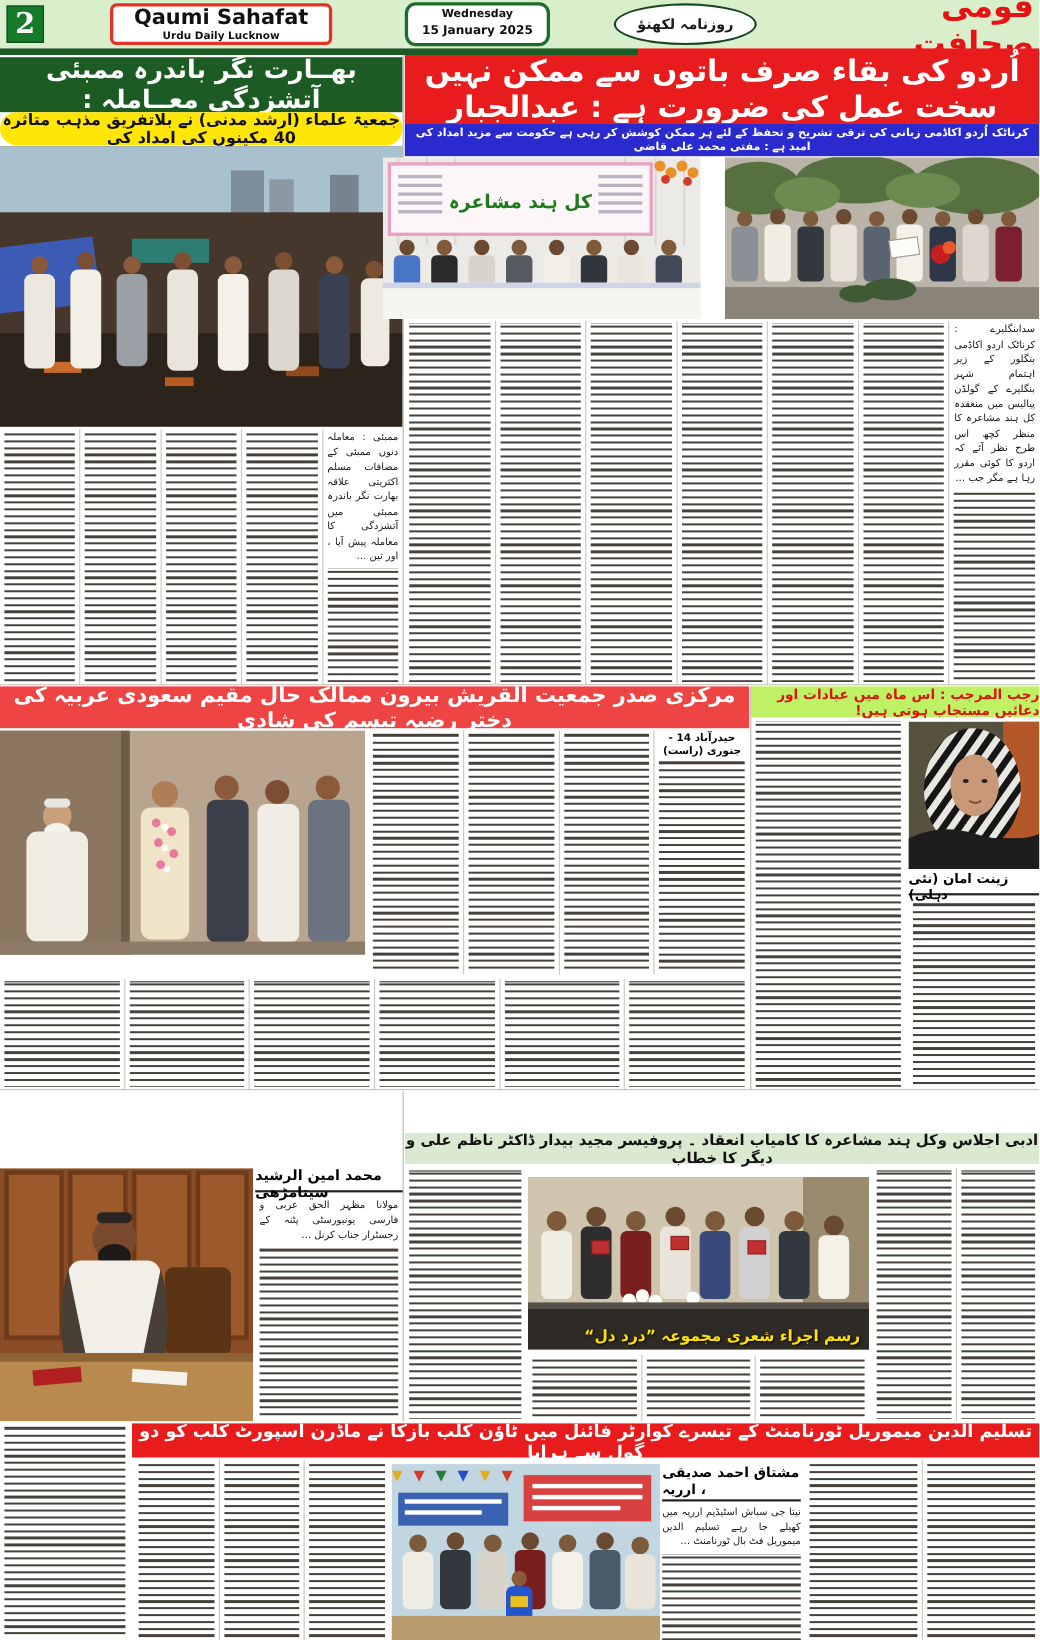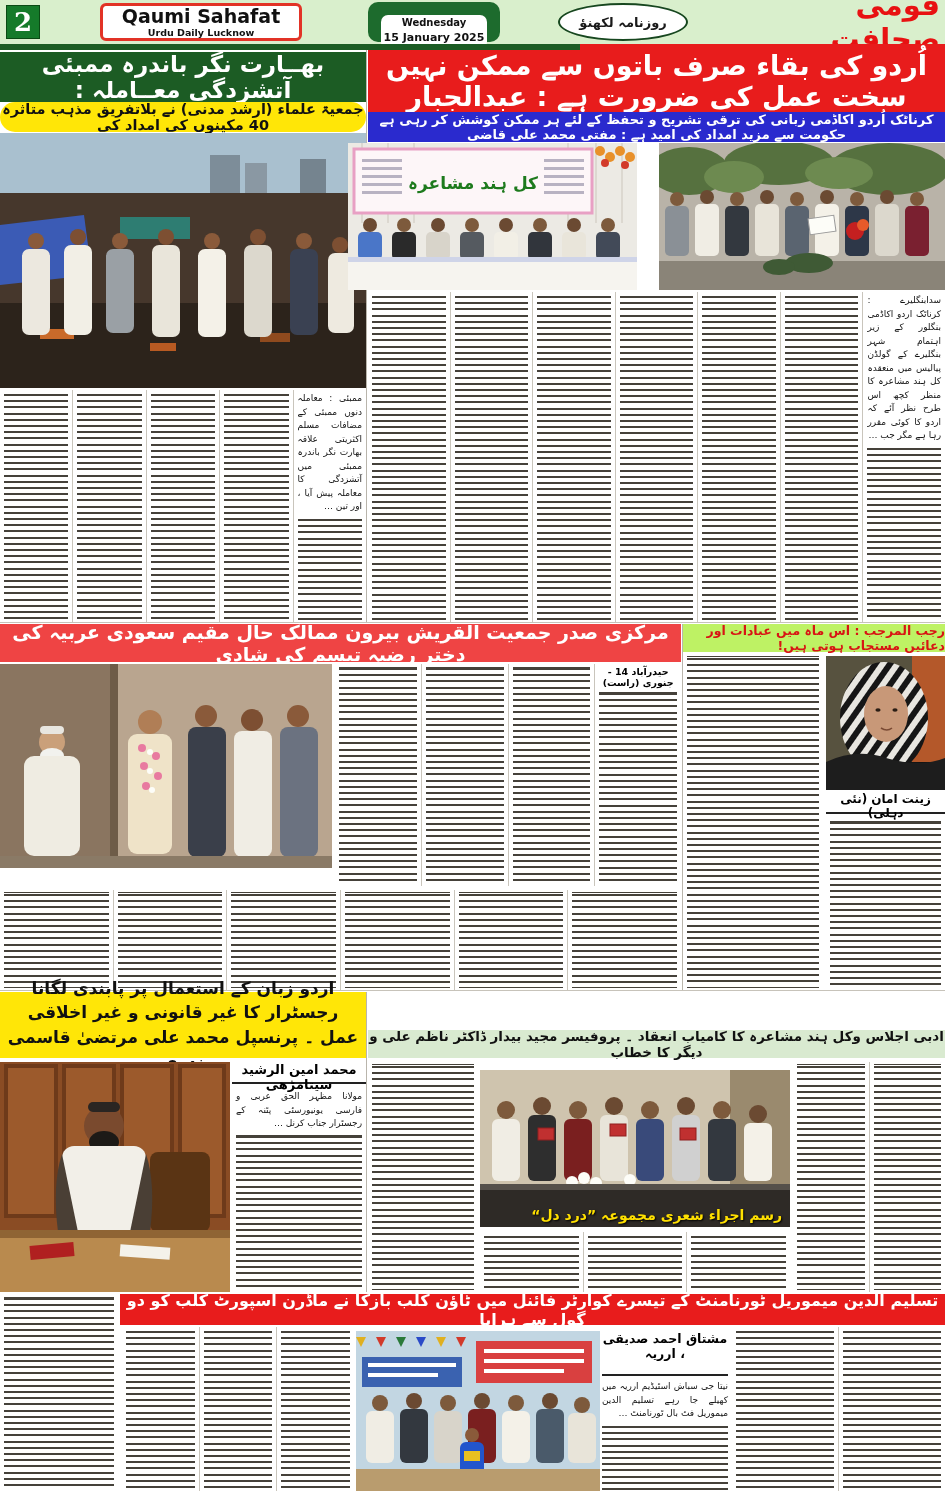--- a/index.html
+++ b/index.html
@@ -15,38 +15,38 @@
        flex-direction:column;min-width:0;}
   .col:last-child{border-left:none;}
   .tx{flex:1;background-image:repeating-linear-gradient(180deg,#45413a 0,#45413a 2px,
       transparent 2px,transparent 6.2px);background-position:0 2px;}
   .lead{font-size:9px;line-height:1.5;color:#131313;text-align:justify;direction:rtl;
         margin-bottom:3px;}
   .dateline{font-size:9.5px;font-weight:bold;color:#000;direction:rtl;text-align:center;
         margin-bottom:3px;}
   .rule-v{background:#b9b5ac;}
   .rule-h{background:#c7c3ba;}
-  .caption-byline{font-weight:bold;text-align:center;direction:rtl;color:#000;
-        border-bottom:2px solid #222;padding-bottom:13px;}
+  .caption-byline{font-weight:bold;text-align:left;direction:rtl;color:#000;
+        border-bottom:2px solid #222;padding-bottom:2px;}
   svg{display:block;}
 </style>
 </head>
 <body>
 
 <div id="page">
 
   <div class="abs" style="left:0;top:0;width:945px;height:44px;background:#d9efcc;">
     <div class="abs hl" style="left:6px;top:5px;width:34px;height:34px;background:#157a2a;border:1px solid #0a4a14;">
       <span style="color:#fff;font-size:26px;font-family:'DejaVu Serif',serif;">2</span>
     </div>
     <div class="abs" style="left:100px;top:3px;width:202px;height:38px;background:#fff;border:3px solid #e23326;border-radius:6px;text-align:center;">
       <div style="font-weight:bold;font-size:19px;line-height:21px;color:#111;">Qaumi Sahafat</div>
       <div style="font-weight:bold;font-size:9.5px;line-height:11px;color:#111;">Urdu Daily Lucknow</div>
     </div>
-    <div class="abs" style="left:368px;top:2px;width:132px;height:40px;background:#1d6b2d;border-radius:10px;padding:13px;">
+    <div class="abs" style="left:368px;top:2px;width:132px;height:40px;background:#1d6b2d;border-radius:10px;padding:3px;">
       <div style="background:#fff;border-radius:7px;height:34px;text-align:center;">
         <div style="font-weight:bold;font-size:10px;line-height:16px;color:#111;">Wednesday</div>
         <div style="font-weight:bold;font-size:11px;line-height:14px;color:#111;">15 January 2025</div>
       </div>
     </div>
     <div class="abs hl" style="left:558px;top:3px;width:130px;height:38px;background:#fff;border:2px solid #17471f;border-radius:50%;">
       <span style="font-size:13px;color:#1a1a1a;font-weight:bold;">روزنامہ لکھنؤ</span>
     </div>
     <div class="abs rtl" style="left:745px;top:2px;width:195px;height:40px;color:#e81212;font-weight:bold;font-size:29px;
                 display:flex;align-items:center;justify-content:center;">قومی صحافت</div>
@@ -115,21 +115,21 @@
         <div class="tx"></div>
       </div>
   </div>
 
   <div class="abs rule-v" style="left:366px;top:50px;width:1px;height:572px;"></div>
 
   <div class="abs hl" style="left:368px;top:50px;width:577px;height:62px;background:#e81c1c;">
     <span style="color:#fff;font-size:27px;">اُردو کی بقاء صرف باتوں سے ممکن نہیں سخت عمل کی ضرورت ہے : عبدالجبار</span>
   </div>
   <div class="abs hl" style="left:368px;top:112px;width:577px;height:30px;background:#2a2ace;">
-    <span style="color:#fff;font-size:13px;">کرناٹک اُردو اکاڈمی زبانی کی ترقی تشریح و تحفظ کے لئے ہر ممکن کوشش کر رہی ہے حکومت سے مزید امداد کی امید ہے : مفتی محمد علی قاضی</span>
+    <span style="color:#fff;font-size:10px;">کرناٹک اُردو اکاڈمی زبانی کی ترقی تشریح و تحفظ کے لئے ہر ممکن کوشش کر رہی ہے حکومت سے مزید امداد کی امید ہے : مفتی محمد علی قاضی</span>
   </div>
 
   <div class="abs" style="left:348px;top:143px;width:289px;height:147px;">
     <svg width="289" height="147" viewBox="0 0 289 147" preserveAspectRatio="none">
       <rect width="289" height="147" fill="#eceae4"></rect>
       <g stroke="#dcd8d0" stroke-width="2">
         <line x1="14" y1="0" x2="14" y2="80"></line>
           <line x1="40" y1="0" x2="40" y2="80"></line>
           <line x1="66" y1="0" x2="66" y2="80"></line>
         <line x1="220" y1="0" x2="220" y2="80"></line>
@@ -360,23 +360,20 @@
   </div>
   <div class="abs caption-byline" style="left:826px;top:792px;width:119px;height:22px;font-size:12px;">زینت امان (نئی دہلی)</div>
   <div class="abs cols" style="left:826px;top:818px;width:119px;height:172px;">
     <div class="col">
         <div class="tx"></div>
       </div>
   </div>
 
   <div class="abs rule-h" style="left:0;top:990px;width:945px;height:1px;"></div>
 
-  <div class="abs hl" style="left:0;top:992px;width:366px;height:66px;background:#ffe607;padding:0 6px;">
-    <span style="color:#111;font-size:17px;line-height:1.45;">اردو زبان کے استعمال پر پابندی لگانا رجسٹرار کا غیر قانونی و غیر اخلاقی عمل ۔ پرنسپل محمد علی مرتضیٰ قاسمی ندوی</span>
-  </div>
   <div class="abs hl" style="left:368px;top:1030px;width:577px;height:28px;background:#d9ead0;">
     <span style="color:#111;font-size:13.5px;">ادبی اجلاس وکل ہند مشاعرہ کا کامیاب انعقاد ۔ پروفیسر مجید بیدار ڈاکٹر ناظم علی و دیگر کا خطاب</span>
   </div>
 
   <div class="abs rule-v" style="left:366px;top:992px;width:1px;height:300px;"></div>
 
   <div class="abs caption-byline" style="left:232px;top:1062px;width:134px;height:22px;font-size:13px;">محمد امین الرشید سیتامڑھی</div>
   <div class="abs" style="left:0;top:1062px;width:230px;height:230px;">
     <svg width="230" height="230" viewBox="0 0 230 230" preserveAspectRatio="none">
       <rect width="230" height="230" fill="#8a4c24"></rect>

